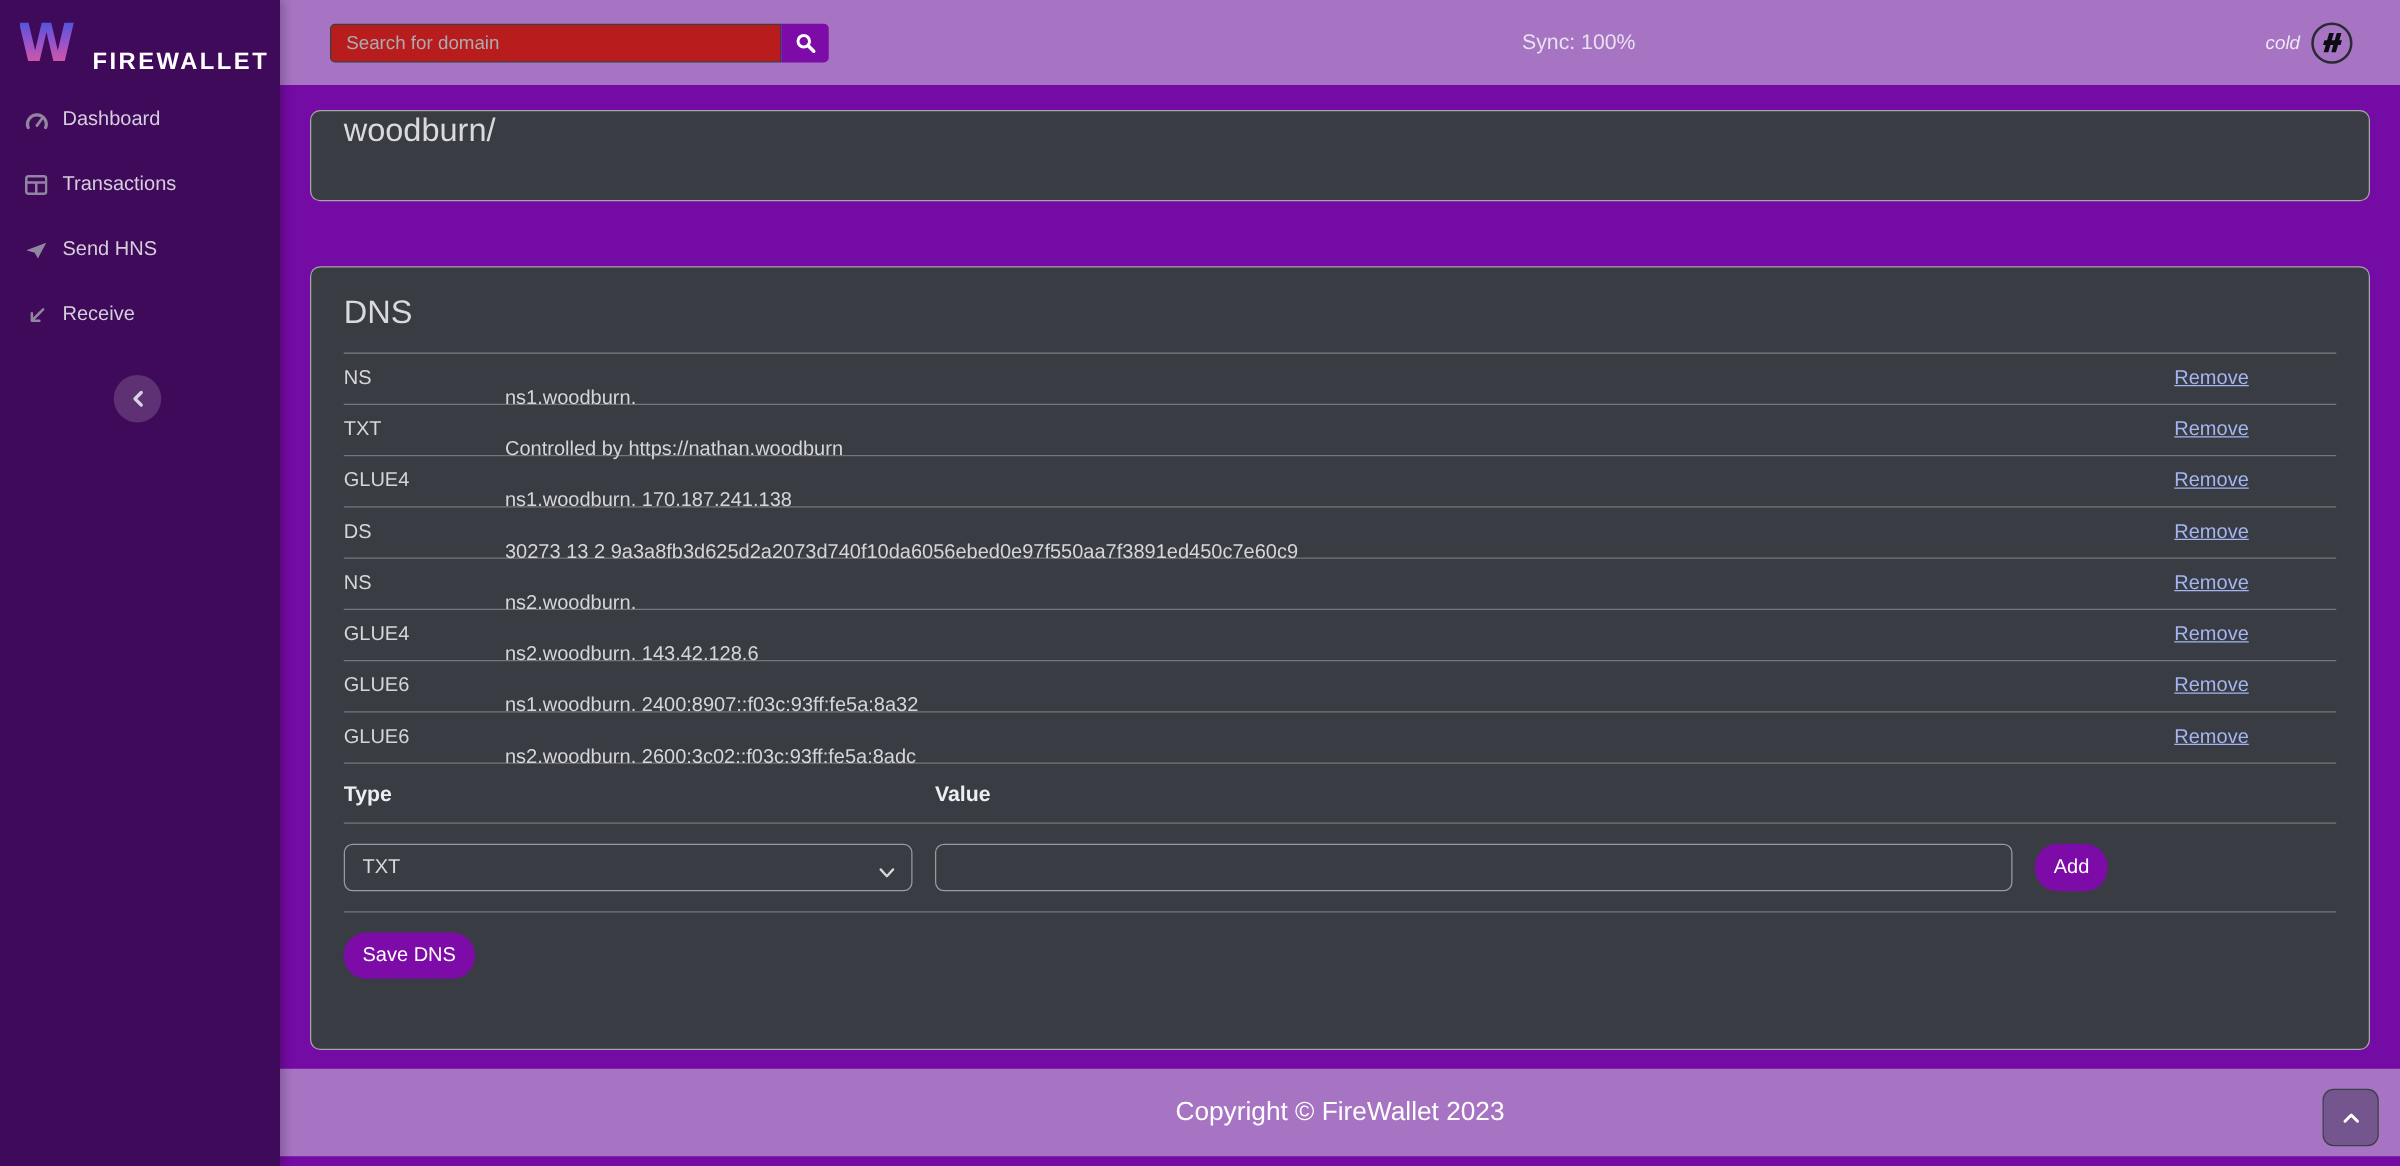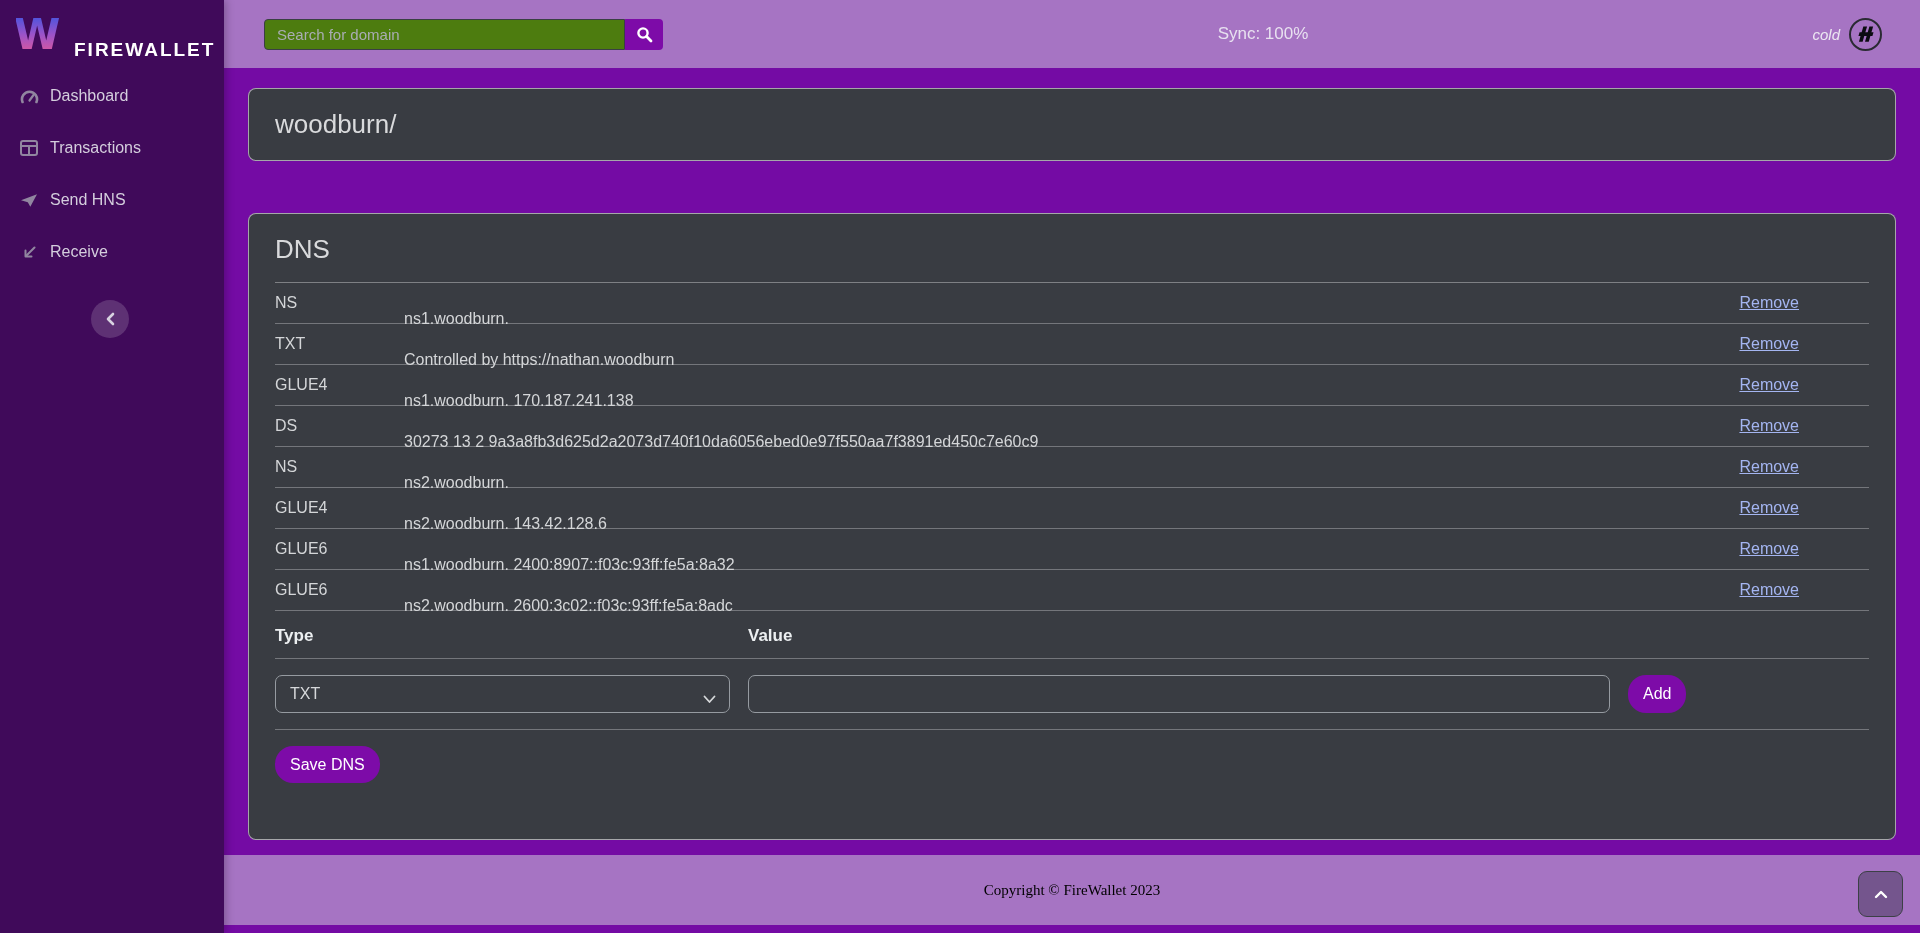--- a/index.html
+++ b/index.html
@@ -20,35 +20,35 @@
   .collapse-btn { width:38px; height:38px; border-radius:50%; background:rgba(255,255,255,.16);
                   margin:22px 0 0 91px; display:flex; align-items:center; justify-content:center; cursor:pointer; }
 
   
   .main { flex:1; display:flex; flex-direction:column; background:#740ba4; position:relative; }
 
   
   .topbar { height:68px; background:#a674c3; display:flex; align-items:center;
             padding:0 38px 0 40px; position:relative; }
   .search-group { display:flex; height:31px; }
-  .search-input { width:361px; height:31px; background:#4d7c0f; border:1px solid #3a3f44;
+  .search-input { width:361px; height:31px; background:#b91c1c; border:1px solid #3a3f44;
                   border-radius:4px 0 0 4px; color:#e8eaec; font-size:15px; padding:0 12px; outline:none; }
   .search-input::placeholder { color:#a9adb3; }
   .search-btn { width:38px; height:31px; background:#7d0ba8; border:none; border-radius:0 4px 4px 0;
                 display:flex; align-items:center; justify-content:center; cursor:pointer; }
   .sync { position:absolute; left:1039px; transform:translateX(-50%); color:#e8e1f0; font-size:17px; }
   .right-group { margin-left:auto; display:flex; align-items:center; }
   .cold-lbl { color:#ece7f2; font-size:15px; margin-right:9px;font-style:italic; }
   .hs-logo { width:33px; height:33px; border-radius:50%; border:2px solid #2a2a33;
              display:flex; align-items:center; justify-content:center; }
 
   
   .content { height:787px; padding:20px 24px 0; }
   .card { background:#393c42; border:1px solid rgba(255,255,255,.55); border-radius:8px; color:#d6d8da; }
-  .domain-card { height:73px; display:flex; align-items:center; padding:0 26px; margin-bottom:52px; }
+  .domain-card { height:73px; display:flex; padding:0 26px; margin-bottom:52px; }
   .domain-title { font-size:26px; font-weight:400; color:#d9dadc; }
 
   .dns-card { height:627px; padding:20px 26px 0; }
   .dns-title { font-size:26px; font-weight:400; color:#d9dadc; padding-bottom:17px;
                border-bottom:1px solid rgba(255,255,255,.35); }
   .rec-row { display:flex; align-items:center; height:41px; border-bottom:1px solid rgba(255,255,255,.30);
              font-size:16px; color:#d4d6d8; }
   .rec-type { width:129px; }
   .rec-value { flex:1;margin-top:31px; }
   .rec-remove { width:210px; text-align:right; padding-right:70px; }
@@ -64,21 +64,21 @@
   .select .chev { position:absolute; right:13px; top:14px; }
   .value-input { width:862px; height:38px; border:1px solid #969ba1; border-radius:7px; background:transparent;
                  color:#d6d8da; font-size:16px; padding:0 14px; outline:none; }
   .btn { background:#7d0ba8; color:#ffffff; border:none; border-radius:18px; font-size:16px;
          font-family:"Liberation Sans", sans-serif; cursor:pointer; }
   .add-btn { height:38px; padding:0 15px; margin-left:18px; }
   .save-btn { height:37px; padding:0 15px; margin-top:16px; }
 
   
   .footer { height:70px; background:#a674c3; display:flex; align-items:center; justify-content:center; }
-  .copyright { color:#000000; font-size:15px;font-family:Liberation Serif, serif; }
+  .copyright { color:#ffffff; font-size:21px; }
   .scroll-top { position:absolute; right:17px; bottom:16px; width:45px; height:46px; border-radius:9px;
                 background:rgba(55,48,75,.45); border:1px solid #3c4046; display:flex; align-items:center;
                 justify-content:center; cursor:pointer; }
 </style>
 </head>
 <body>
 
 <div class="app">
 
   <div class="sidebar">

